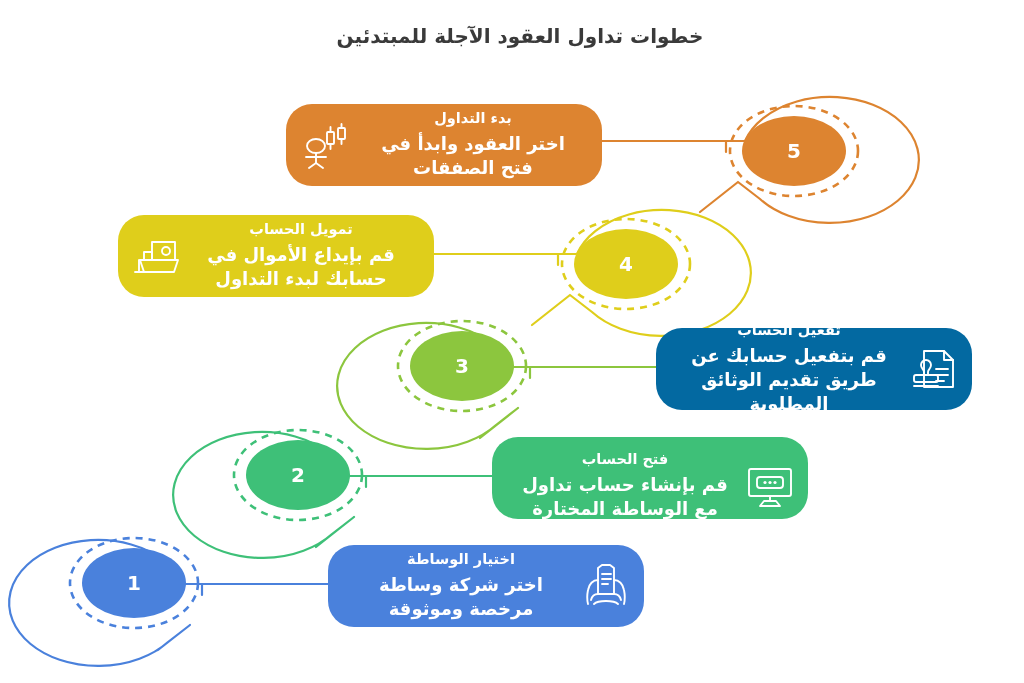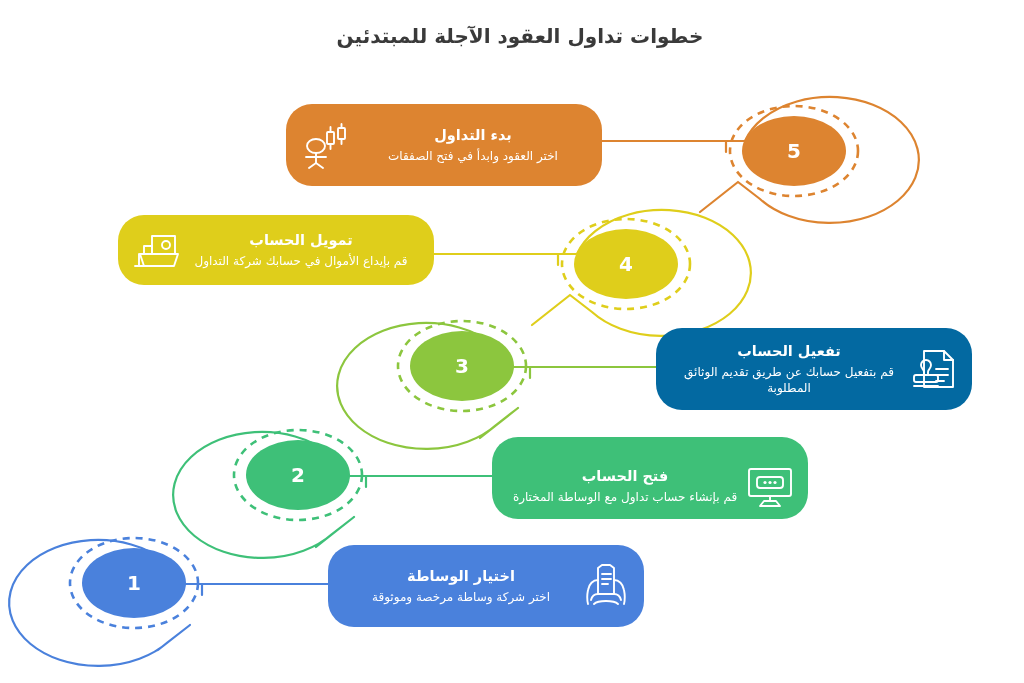--- a/index.html
+++ b/index.html
@@ -63,22 +63,22 @@
     padding: 0 4px;
   }
   .card .card-title {
     font-size: 14.5px;
     font-weight: bold;
     line-height: 1.35;
     margin-bottom: 3px;
     color: #ffffff;
   }
   .card .card-desc {
-    font-size: 12px;
-    font-weight: normal;
+    font-size: 18px;
+    font-weight: bold;
     line-height: 1.35;
     color: #ffffff;
   }
   .card .card-icon {
     flex: 0 0 auto;
     width: 56px;
     height: 56px;
     display: flex;
     align-items: center;
     justify-content: center;
@@ -197,34 +197,34 @@
         <line x1="43.5" y1="5" x2="43.5" y2="9"></line>
         <line x1="43.5" y1="20" x2="43.5" y2="25"></line>
       </svg>
     </div>
     <div class="card-text">
       <div class="card-title">بدء التداول</div>
       <div class="card-desc">اختر العقود وابدأ في فتح الصفقات</div>
     </div>
   </div>
 
-  <div class="card" style="left:118px; top:215px; width:316px; height:70px; background:#DFCE1B;">
+  <div class="card" style="left:118px; top:215px; width:316px; height:82px; background:#DFCE1B;">
     <div class="card-icon">
       <svg viewBox="0 0 52 52" xmlns="http://www.w3.org/2000/svg" fill="none" stroke="#ffffff" stroke-width="1.9" stroke-linecap="round" stroke-linejoin="round">
         <path d="M22 12 L45 12 L45 30 L22 30 Z"></path>
         <circle cx="36" cy="21" r="4"></circle>
         <path d="M14 22 L22 22 L22 30 L14 30 Z"></path>
         <path d="M10 30 L48 30 L44 42 L14 42 Z"></path>
         <line x1="9" y1="30" x2="9" y2="42"></line>
         <line x1="5" y1="42" x2="14" y2="42"></line>
       </svg>
     </div>
     <div class="card-text">
       <div class="card-title">تمويل الحساب</div>
-      <div class="card-desc">قم بإيداع الأموال في حسابك شركة التداول</div>
+      <div class="card-desc">قم بإيداع الأموال في حسابك لبدء التداول</div>
     </div>
   </div>
 
   <div class="card" style="left:656px; top:328px; width:316px; height:82px; background:#0369a1;
               flex-direction:row; padding:10px 10px 10px 16px;">
     <div class="card-icon">
       <svg viewBox="0 0 52 52" xmlns="http://www.w3.org/2000/svg" fill="none" stroke="#ffffff" stroke-width="1.9" stroke-linecap="round" stroke-linejoin="round">
         <path d="M16 8 L36 8 L45 17 L45 44 L16 44 Z"></path>
         <path d="M36 8 L36 17 L45 17"></path>
         <line x1="28" y1="26" x2="40" y2="26"></line>

